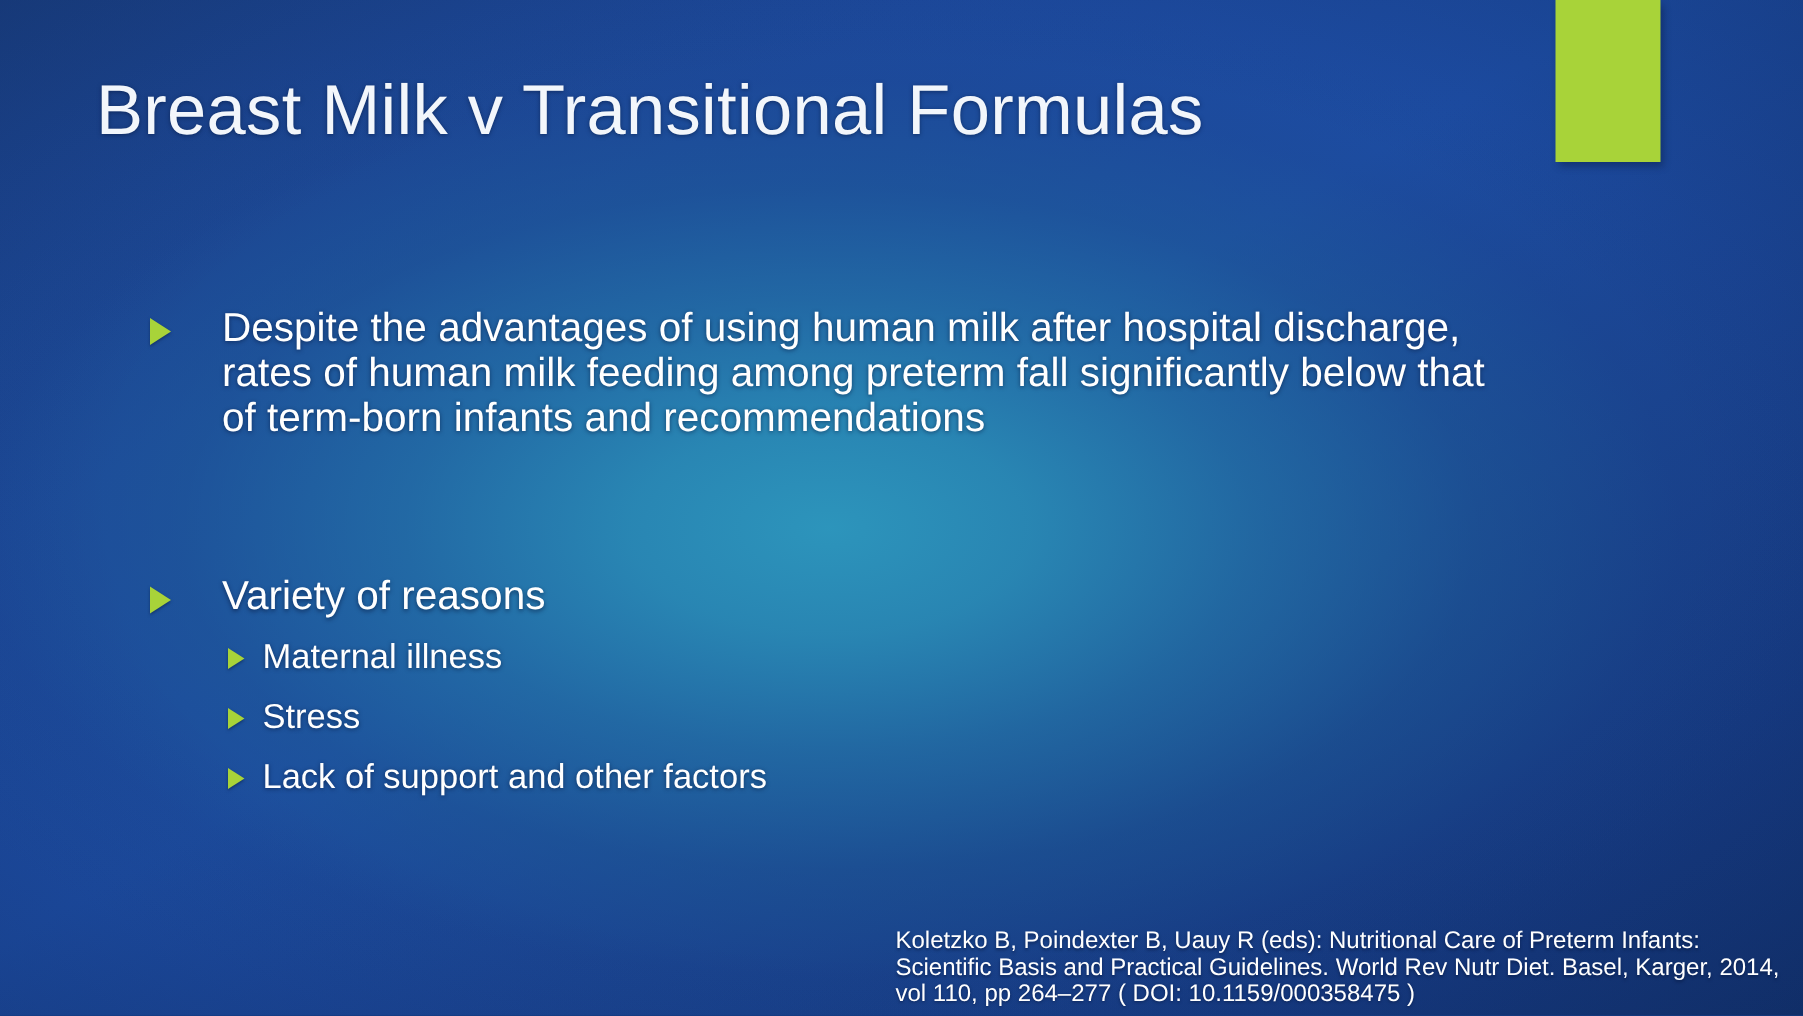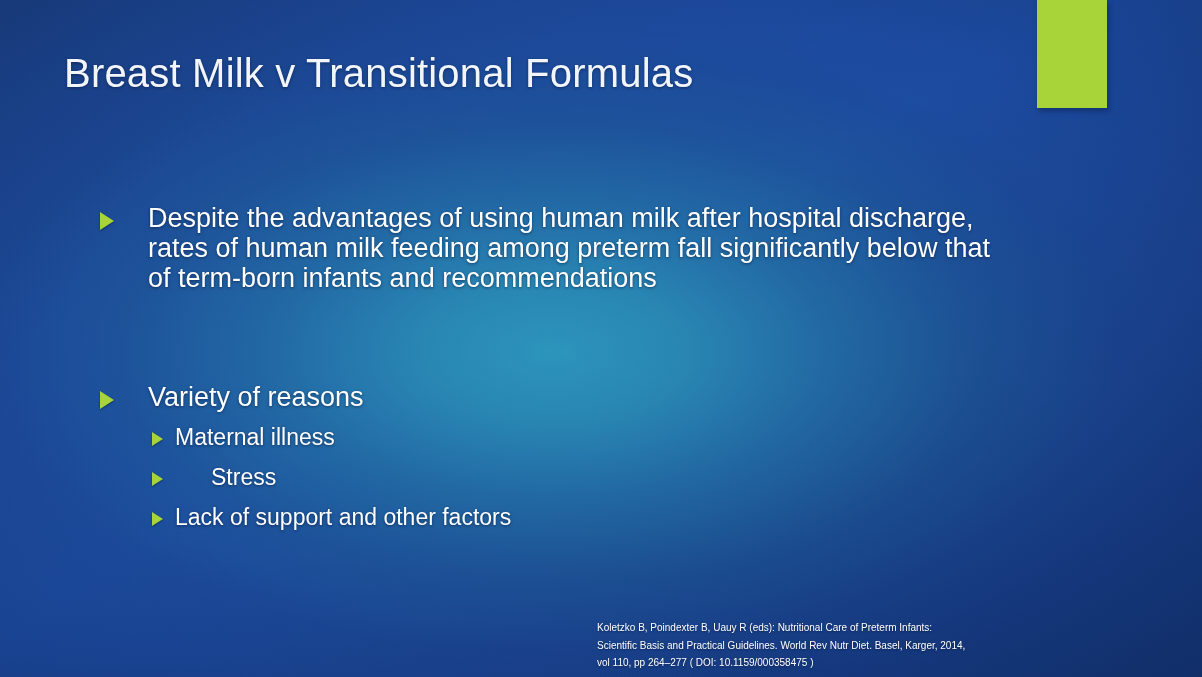--- a/index.html
+++ b/index.html
@@ -46,21 +46,21 @@
     background:#a8d339;
     box-shadow:2px 3px 5px rgba(8,26,66,0.45);
     z-index:3;
   }
 
   .title {
     position:absolute;
     left:64px; top:37px;
     width:940px;
     z-index:4;
-    font-size:40px;
+    font-size:47px;
     font-weight:300;
     line-height:72px;
     letter-spacing:0.2px;
     color:#f2f6fb;
     text-shadow:0 1px 3px rgba(6,22,58,0.55);
     white-space:nowrap;
   }
 
   .body { position:absolute; left:0; top:0; width:1202px; height:677px; z-index:4; }
 
@@ -85,30 +85,30 @@
 
   
   #row-despite { left:100px; top:203px; width:900px; }
   #row-despite .btext { font-size:27px; line-height:30px; margin-left:34px; width:860px; }
 
   #row-variety { left:100px; top:382px; }
   #row-variety .btext { font-size:27px; line-height:31px; margin-left:34px; white-space:nowrap; }
 
   
   #row-maternal { left:152px; top:424px; }
-  #row-stress   { left:152px; top:464px;gap:36px; }
+  #row-stress   { left:152px; top:464px; }
   #row-lack     { left:152px; top:504px; }
   .lvl2 .btext { font-size:23px; line-height:27px; margin-left:12px; white-space:nowrap; }
 
   .citation {
     position:absolute;
     left:597px; top:619px;
     width:600px;
     z-index:4;
-    font-size:10px;
+    font-size:16px;
     line-height:17.5px;
     color:#ffffff;
     text-shadow:0 1px 2px rgba(6,22,58,0.6);
     font-weight:400;
   }
   .citation div { white-space:nowrap; }
 </style>
 </head>
 <body>
 

